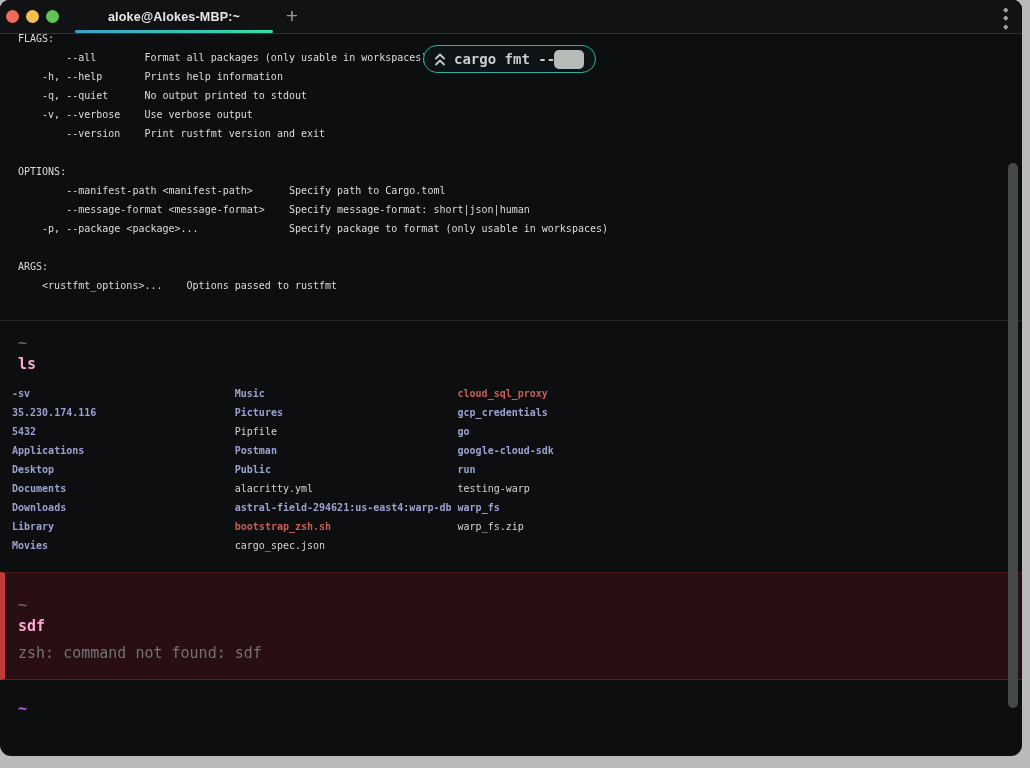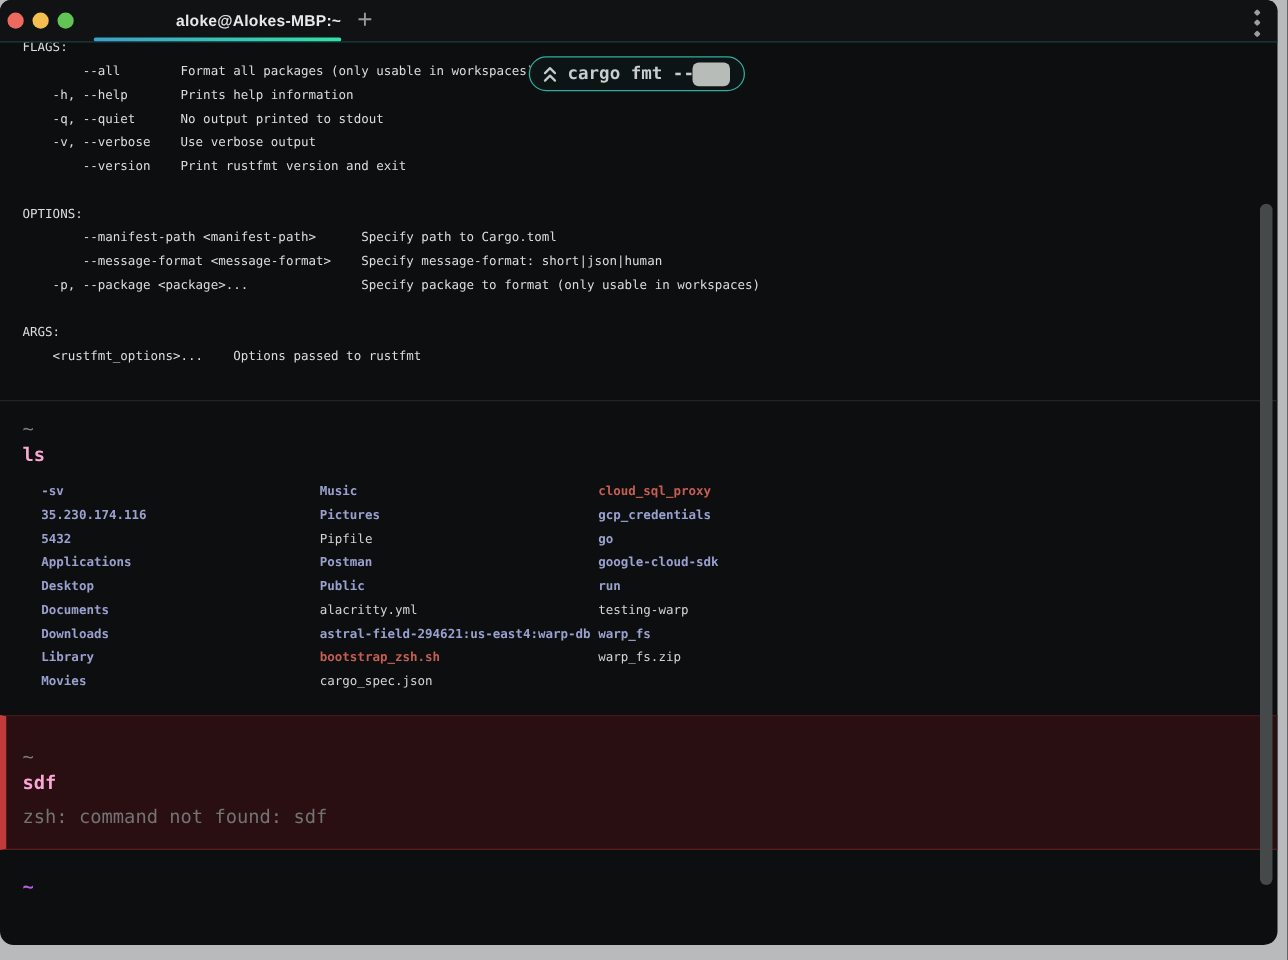--- a/index.html
+++ b/index.html
@@ -21,21 +21,21 @@
     background:#111214;
     border-bottom:1px solid #1b3a40;
     z-index:10;
   }
   .traffic{position:absolute;top:10px;width:13px;height:13px;border-radius:50%;cursor:default;}
   .t-close{left:6px;}
   .t-min{left:26px;}
   .t-zoom{left:46px;}
   .tab{
     position:absolute;left:75px;top:0;width:198px;height:33px;
-    display:flex;align-items:center;justify-content:flex-end;
+    display:flex;align-items:center;justify-content:center;
   }
   .tab-title{
     color:#e8e8e8;font-weight:bold;font-size:12.5px;letter-spacing:.2px;
   }
   .tab-underline{
     position:absolute;left:0;bottom:0;width:198px;height:3px;border-radius:2px;
     background:linear-gradient(90deg,#3d9fc9,#30e3a5);
   }
   .new-tab{
     position:absolute;left:281px;top:6px;width:22px;height:22px;
@@ -47,21 +47,21 @@
   }
   .kebab i{width:3.5px;height:3.5px;background:#9aa0a2;border-radius:1px;transform:rotate(45deg);}
   
   .mono{font-family:"DejaVu Sans Mono",monospace;font-size:15px;line-height:19px;}
   pre.term{
     position:absolute;margin:0;white-space:pre;
     font-family:"DejaVu Sans Mono",monospace;font-size:10px;line-height:19px;
     color:#dcdcdc;z-index:1;
   }
   #help{left:18px;top:29px;}
-  #listing{left:33px;top:384px;}
+  #listing{left:12px;top:384px;}
   .dir{color:#9aa1cf;font-weight:bold;}
   .exec{color:#c55e53;font-weight:bold;}
   .file{color:#d4d4d4;}
   .prompt{position:absolute;left:18px;color:#7a7a7a;}
   .cmd{position:absolute;left:18px;color:#f9a8d4;font-weight:bold;}
   .sep{position:absolute;left:0;right:0;height:1px;background:#242424;}
   
   .pill{
     position:absolute;left:423px;top:45px;width:173px;height:28px;
     background:rgba(14,21,22,.96);

